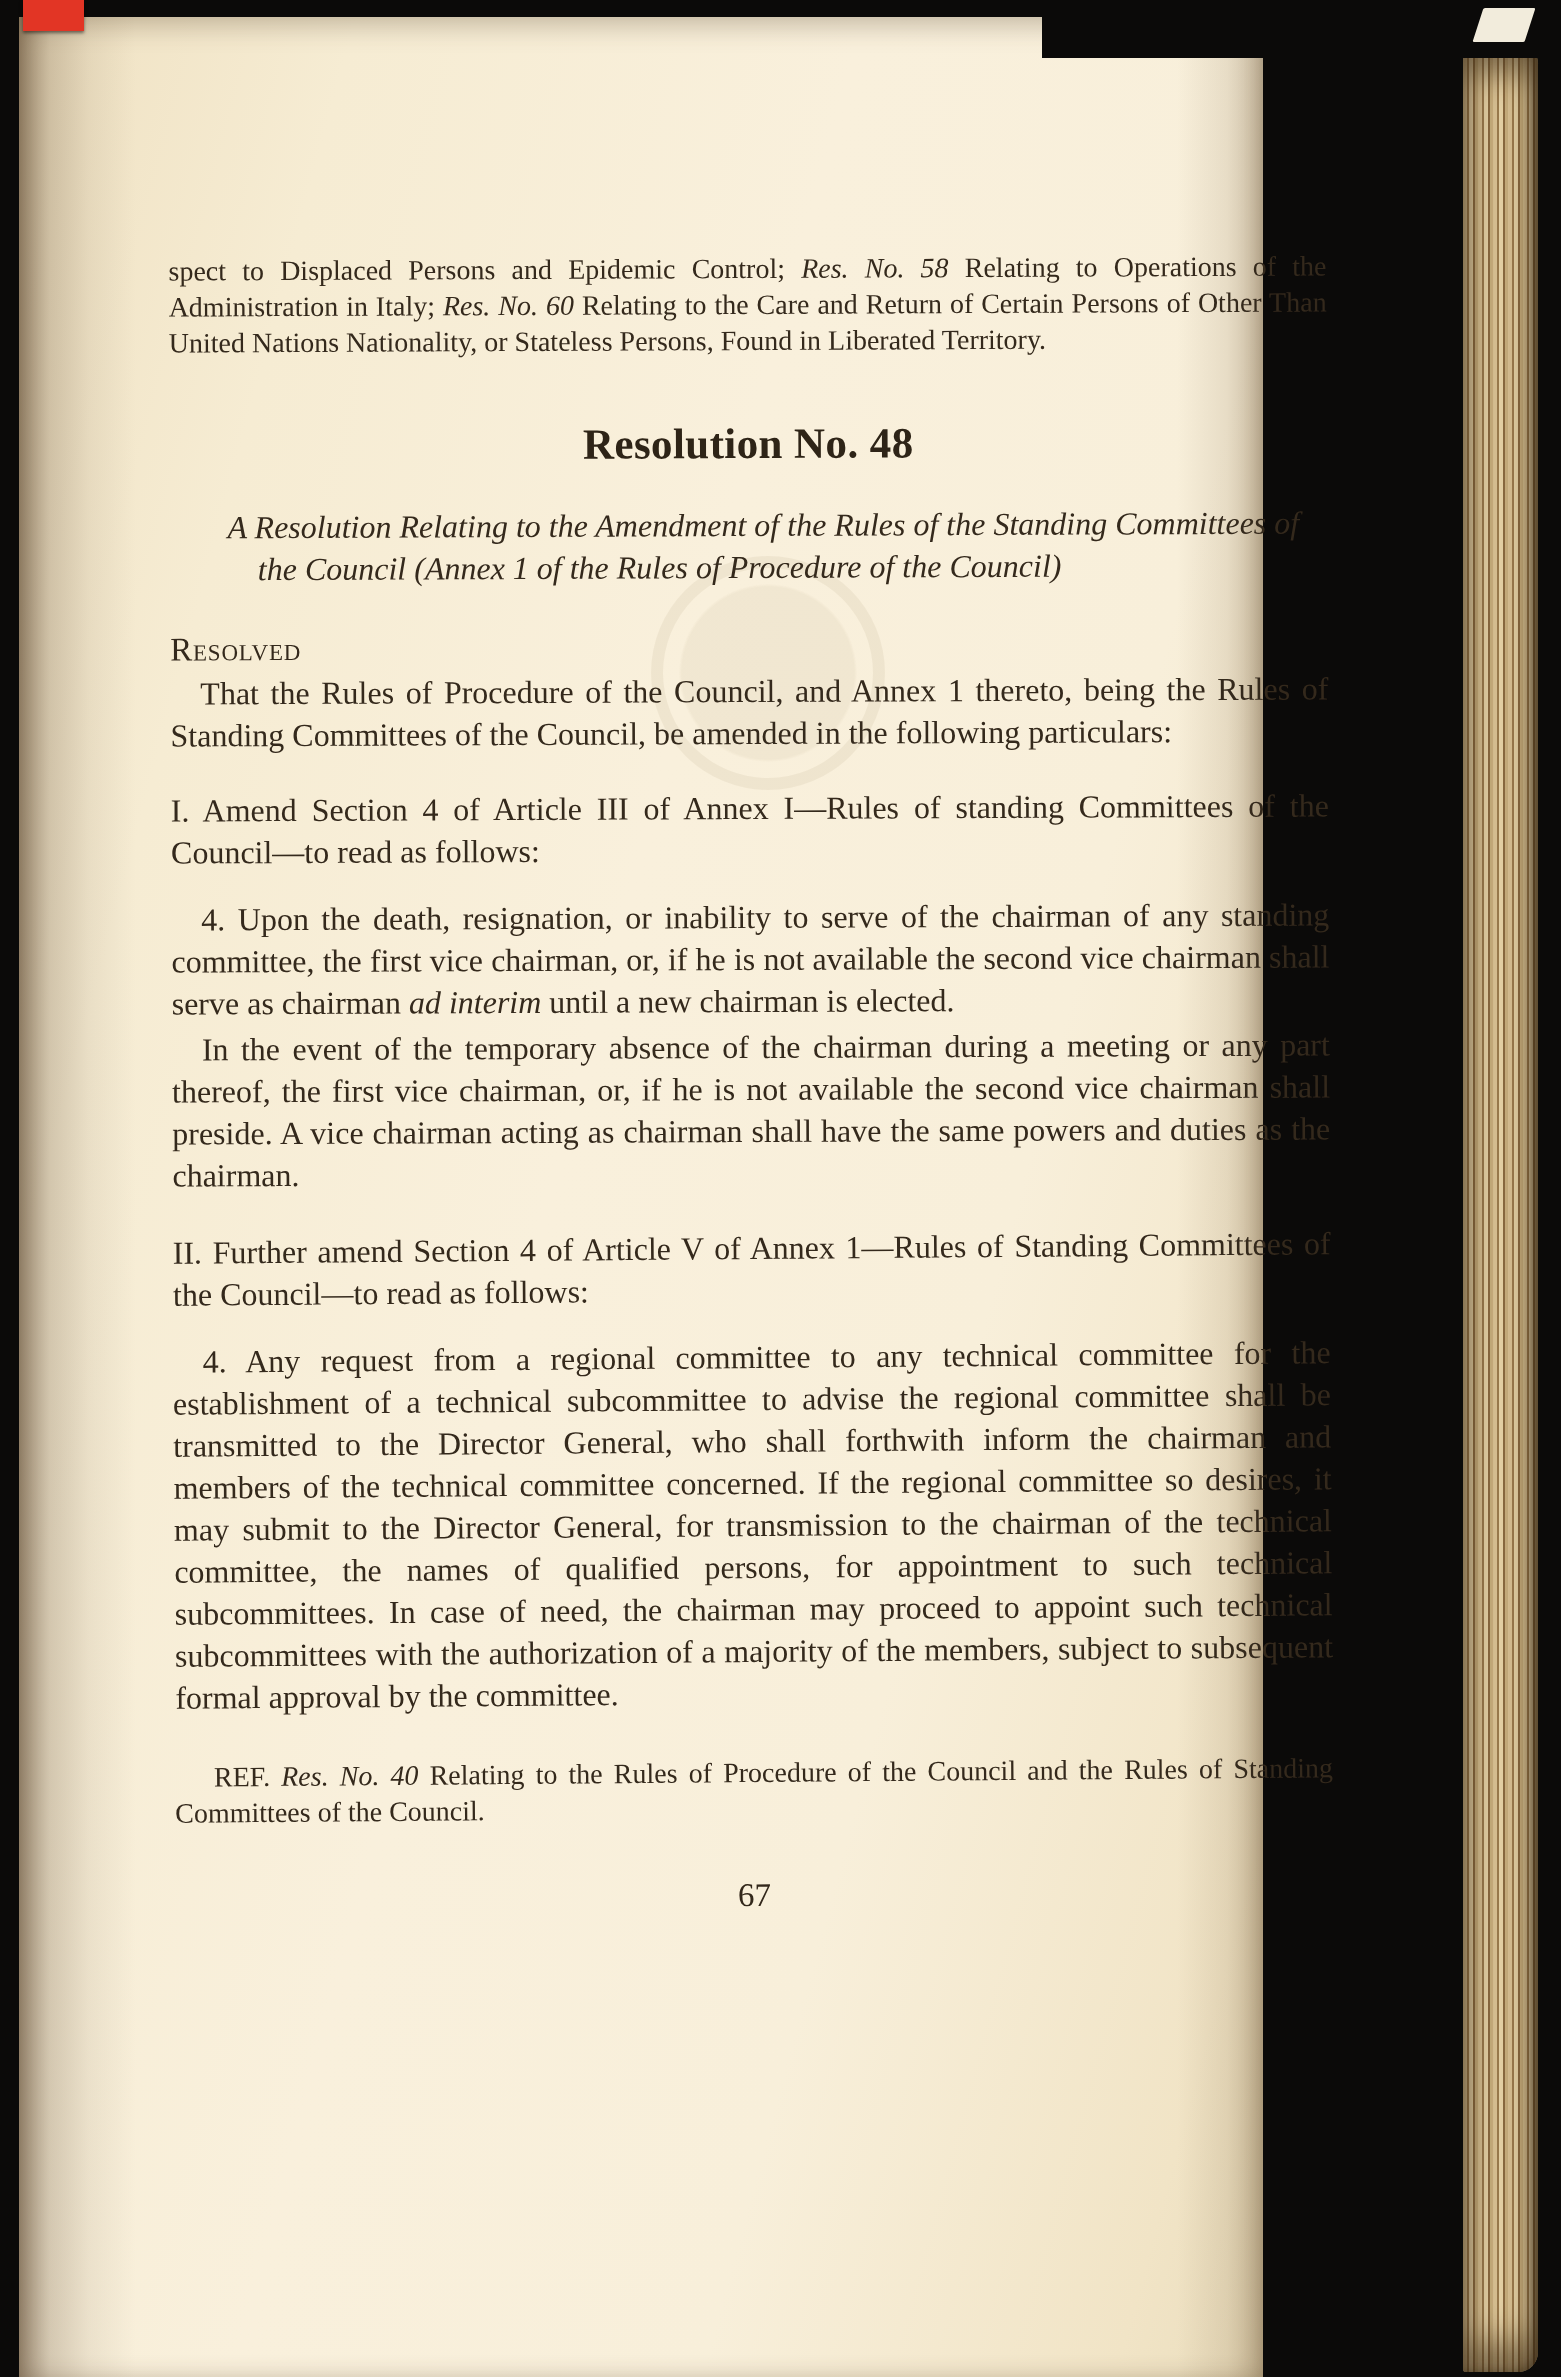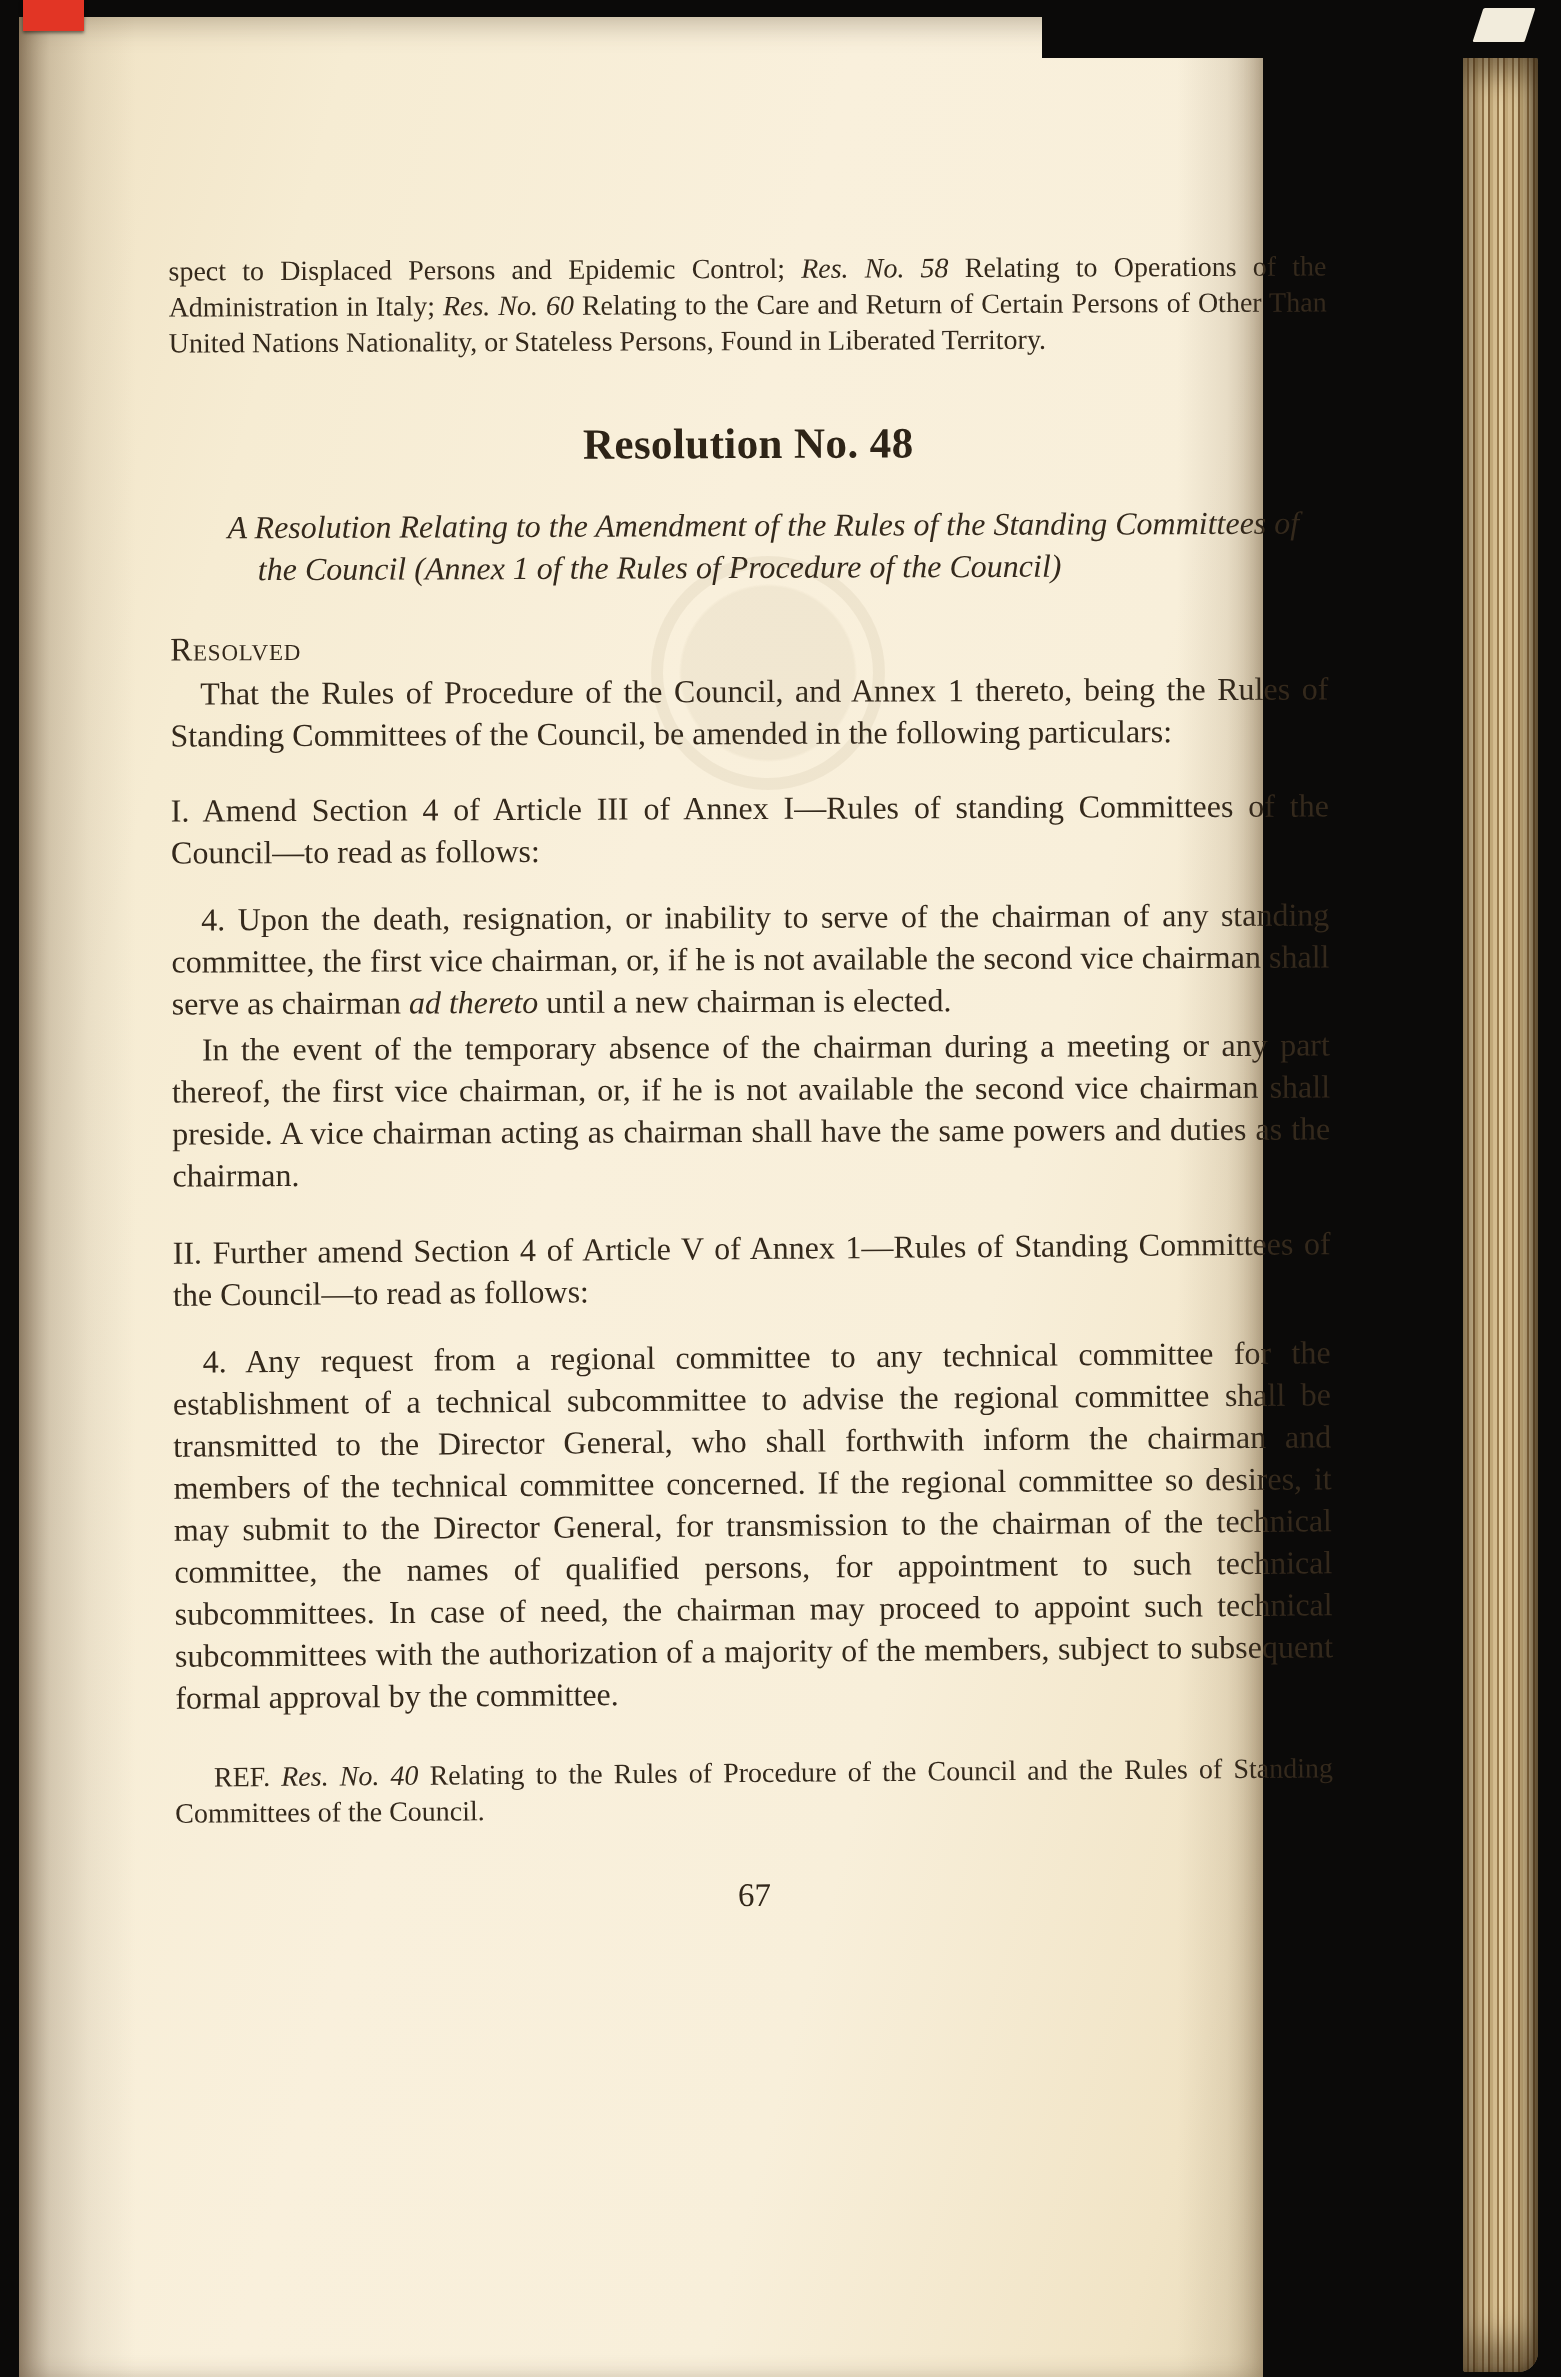--- a/index.html
+++ b/index.html
@@ -141,21 +141,21 @@
     <h1 class="title">Resolution No. 48</h1>
 
     <p class="subtitle">A Resolution Relating to the Amendment of the Rules of the Standing Committees of the Council (Annex 1 of the Rules of Procedure of the Council)</p>
 
     <p class="resolved">Resolved</p>
 
     <p class="body just ind preamble">That the Rules of Procedure of the Council, and Annex 1 thereto, being the Rules of Standing Committees of the Council, be amended in the following particulars:</p>
 
     <p class="body just sec-head">I. Amend Section 4 of Article III of Annex I—Rules of standing Committees of the Council—to read as follows:</p>
 
-    <p class="body just ind tight"><span>4. Upon the death, resignation, or inability to serve of the chairman of any standing committee, the first vice chairman, or, if he is not available the second vice chairman shall serve as chairman </span><i>ad thereto</i><span> until a new chairman is elected.</span></p>
+    <p class="body just ind tight"><span>4. Upon the death, resignation, or inability to serve of the chairman of any standing committee, the first vice chairman, or, if he is not available the second vice chairman shall serve as chairman </span><i>ad interim</i><span> until a new chairman is elected.</span></p>
 
     <p class="body just ind">In the event of the temporary absence of the chairman during a meeting or any part thereof, the first vice chairman, or, if he is not available the second vice chairman shall preside.  A vice chairman acting as chairman shall have the same powers and duties as the chairman.</p>
 
     <p class="body just sec-head tilt">II. Further amend Section 4 of Article V of Annex 1—Rules of Standing Committees of the Council—to read as follows:</p>
 
     <p class="body just ind tilt">4. Any request from a regional committee to any technical committee for the establishment of a technical subcommittee to advise the regional committee shall be transmitted to the Director General, who shall forthwith inform the chairman and members of the technical committee concerned.  If the regional committee so desires, it may submit to the Director General, for transmission to the chairman of the technical committee, the names of qualified persons, for appointment to such technical subcommittees.  In case of need, the chairman may proceed to appoint such technical subcommittees with the authorization of a majority of the members, subject to subsequent formal approval by the committee.</p>
 
     <p class="small just ind-lg ref-para tilt"><span>REF. </span><i>Res. No. 40</i><span> Relating to the Rules of Procedure of the Council and the Rules of Standing Committees of the Council.</span></p>
 
     <p class="page-number">67</p>

